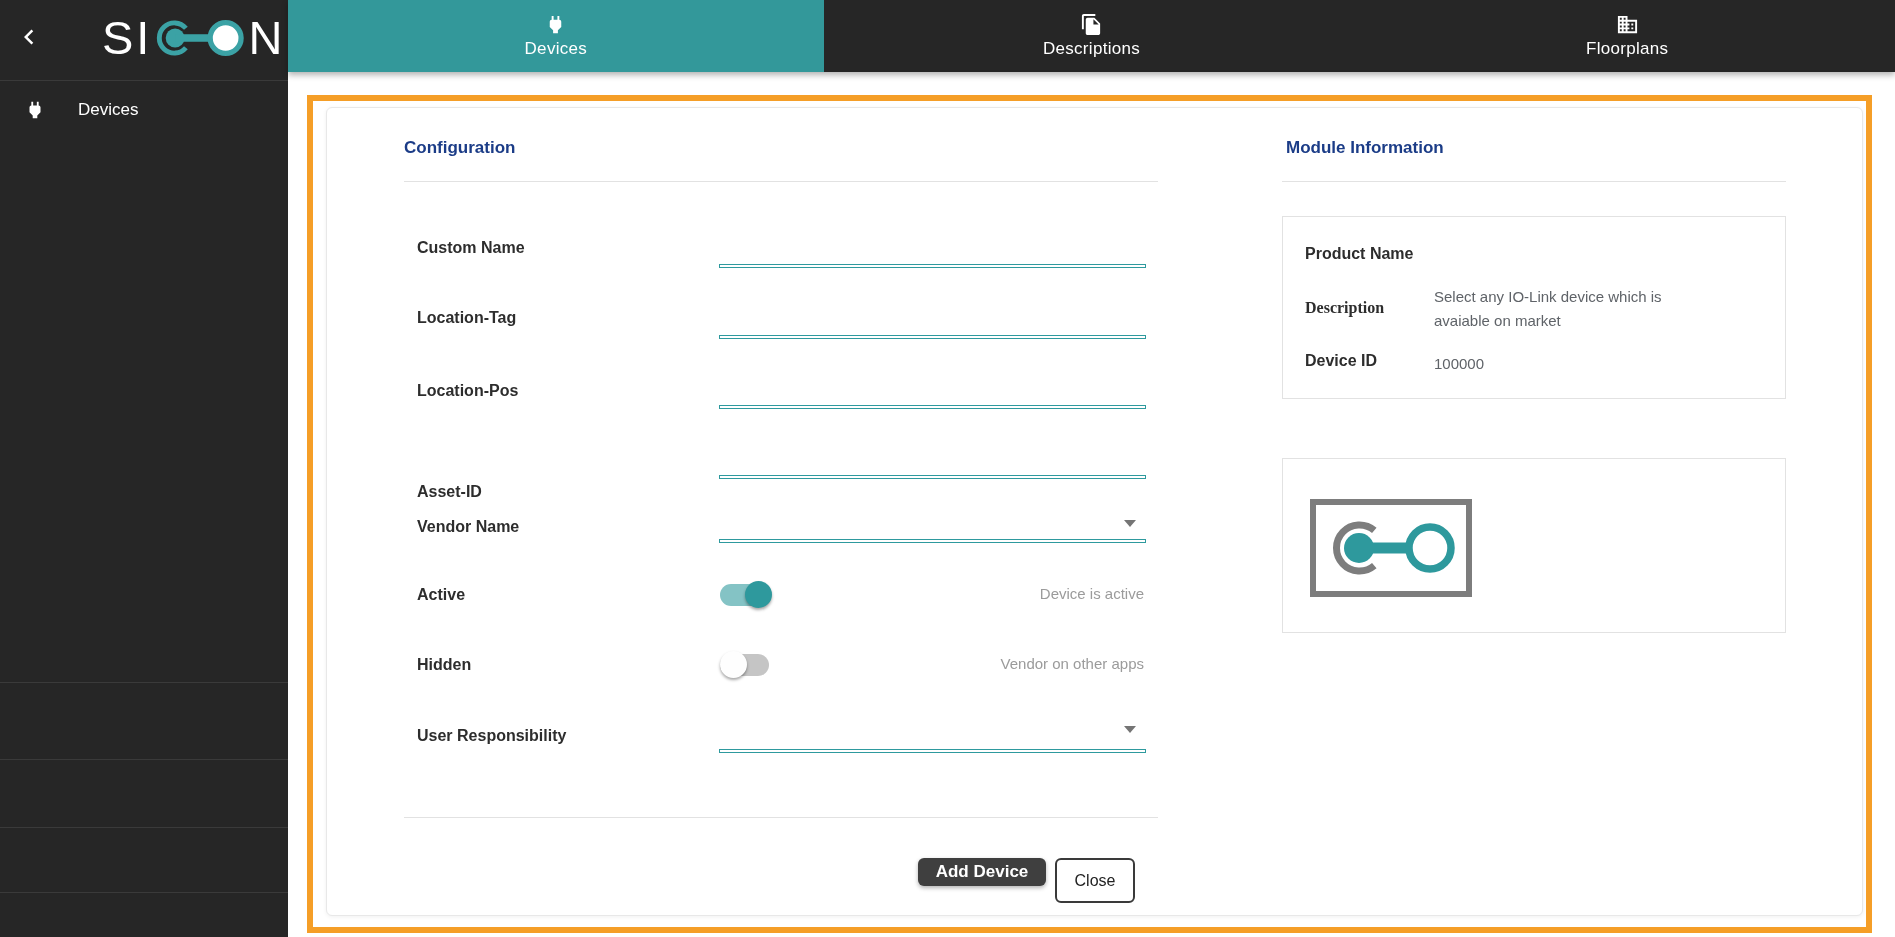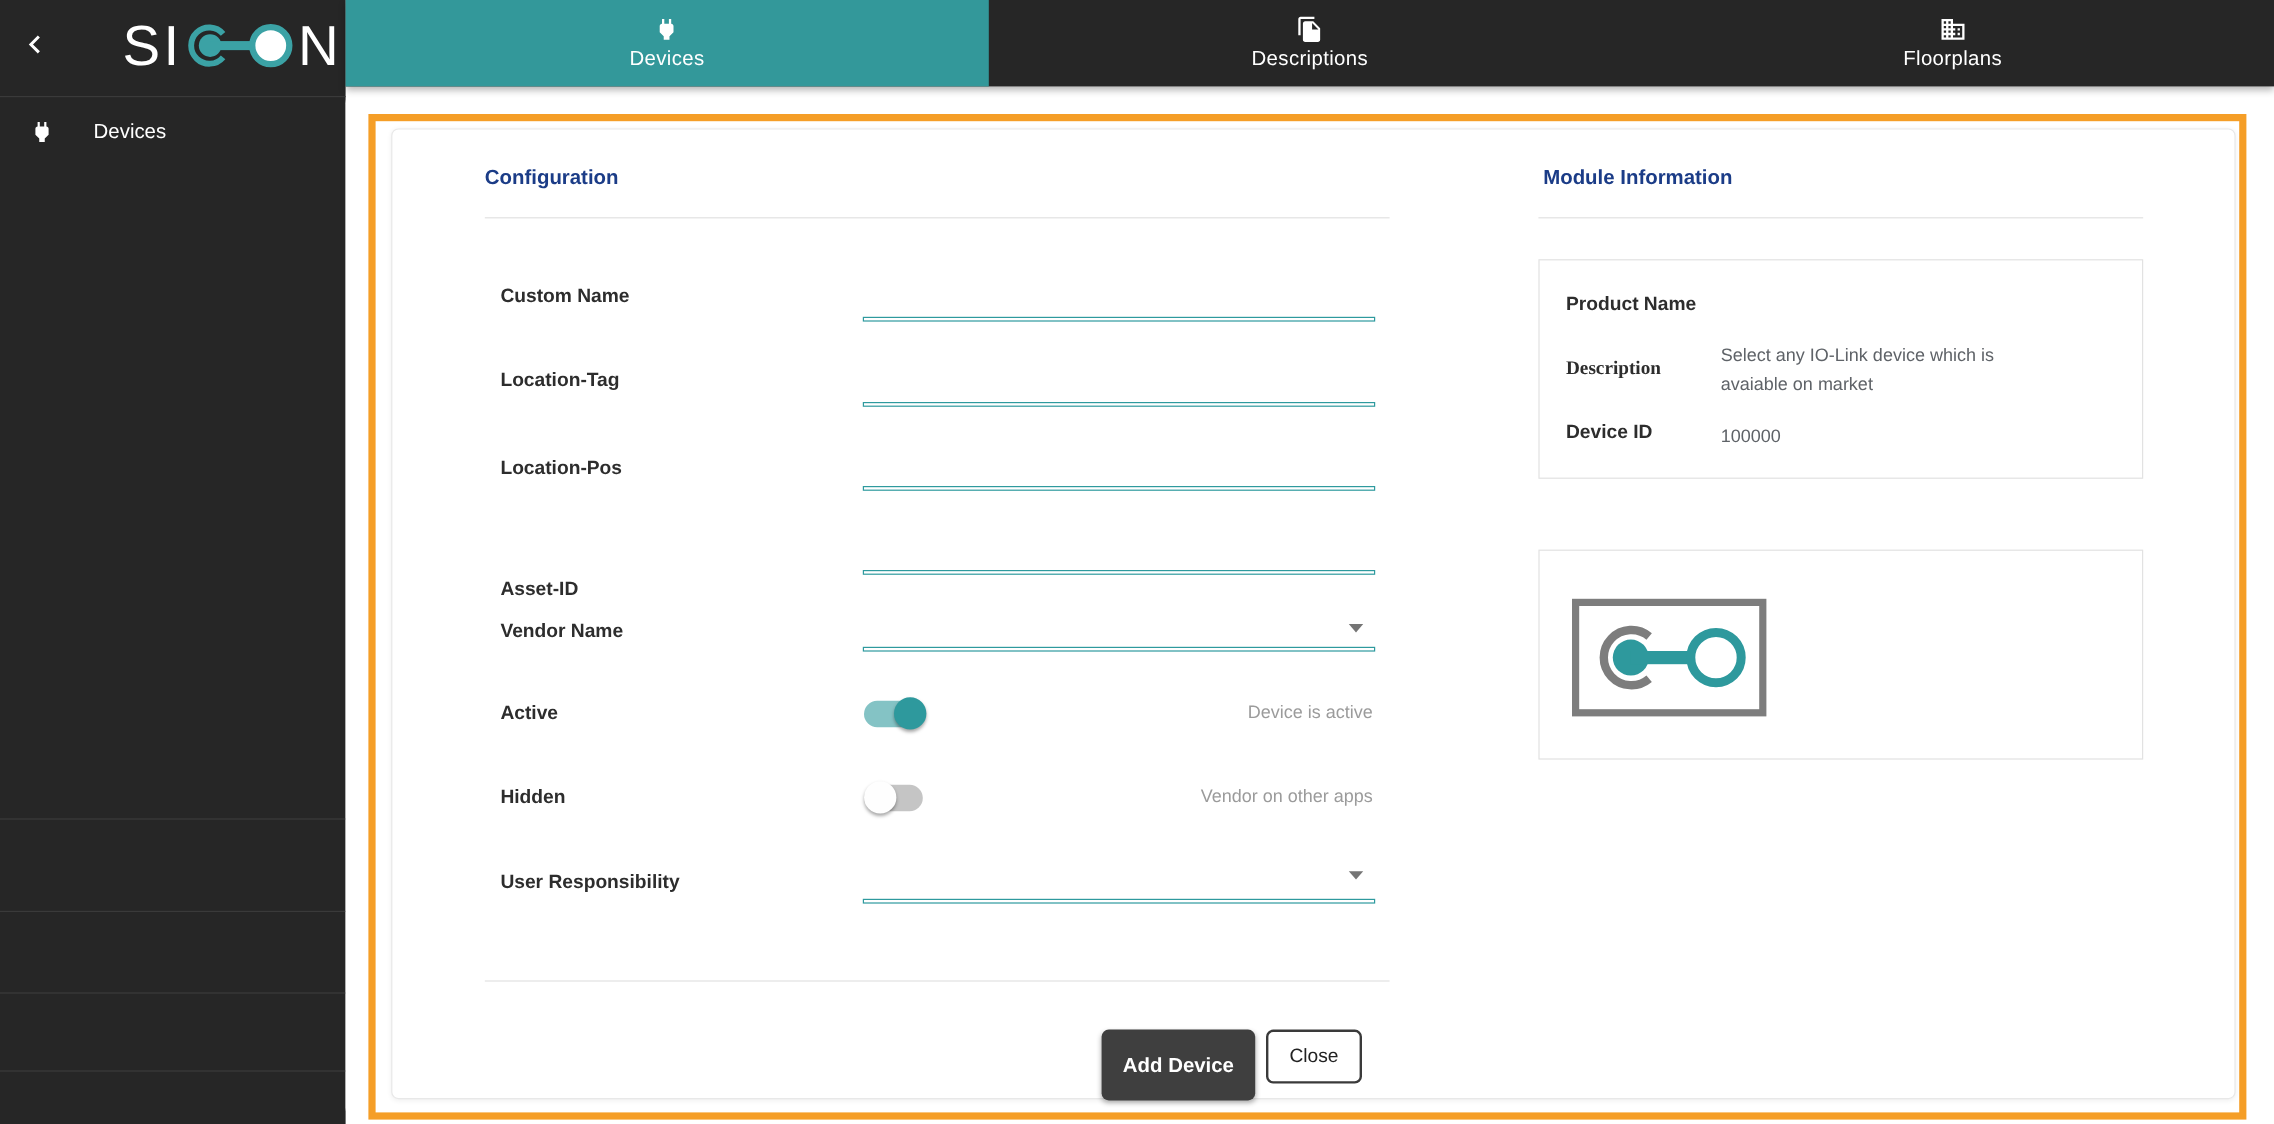--- a/index.html
+++ b/index.html
@@ -49,21 +49,21 @@
 
   .toggle { position:absolute; left:393px; width:52px; height:28px; cursor:pointer; }
   .toggle .track { position:absolute; left:0; top:3px; width:49px; height:22px; border-radius:11px; }
   .toggle .thumb { position:absolute; top:0; width:27px; height:27px; border-radius:50%;
                    box-shadow:0 2px 3px rgba(0,0,0,0.35); }
   .toggle.on  .track { background:#84C3C5; }
   .toggle.on  .thumb { right:0; background:#2E999D; }
   .toggle.off .track { background:#c5c5c5; }
   .toggle.off .thumb { left:0; background:#fefefe; }
 
-  #btn-add { position:absolute; left:591px; top:750px; width:128px; height:59px; background:#3F3F3F;
+  #btn-add { position:absolute; left:591px; top:750px; width:128px; height:28px; background:#3F3F3F;
              color:#fff; font-size:17px; font-weight:700; border:none; border-radius:6px; cursor:pointer;
              box-shadow:0 2px 4px rgba(0,0,0,0.3); font-family:inherit; }
   #btn-close { position:absolute; left:728px; top:750px; width:80px; height:45px; background:#fff;
                color:#222; font-size:16px; border:2px solid #3a3a3a; border-radius:6px; cursor:pointer;
                font-family:inherit; }
 
   
   #info-box { position:absolute; left:955px; top:108px; width:504px; height:183px; border:1px solid #e2e2e2; }
   .info-label { position:absolute; left:22px; color:#2d2d2d; font-size:16px; font-weight:700; }
   .info-value { position:absolute; left:151px; width:300px; color:#5f6368; font-size:15px; line-height:24px; }

